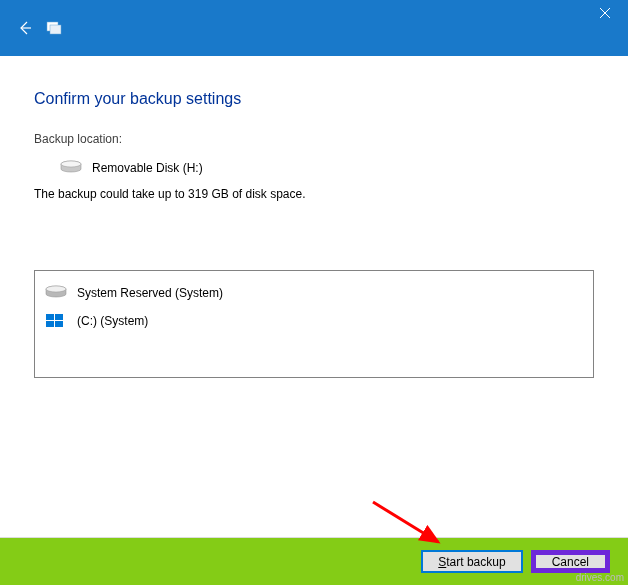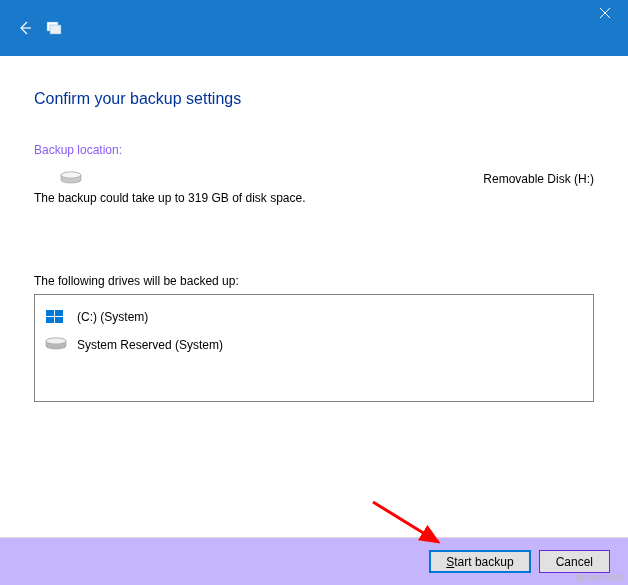--- a/index.html
+++ b/index.html
@@ -54,33 +54,32 @@
       justify-content: center;
       font-size: 14px;
     }
     .content {
       padding: 34px 34px 0 34px;
     }
     .heading {
       color: #003399;
       font-size: 16px;
       font-weight: 400;
-      margin-bottom: 35px;
+      margin-bottom: 24px;
     }
     .label-text {
       font-size: 12px;
-      color: #8b5cf6;
+      color: #404040;
       margin-bottom: 14px;
     }
     .location-row {
       display: flex;
       align-items: center;
       margin-left: 26px;
-      margin-bottom: 4px;
-      justify-content: space-between;
+      margin-bottom: 11px;
     }
     .drive-icon {
       width: 22px;
       height: 16px;
       display: inline-block;
     }
     .location-text {
       font-size: 12px;
       color: #000000;
       margin-left: 10px;
@@ -116,33 +115,33 @@
       font-size: 12px;
       color: #000000;
       margin-left: 10px;
     }
     .footer {
       position: absolute;
       bottom: 0;
       left: 0;
       right: 0;
       height: 48px;
-      background: #c4b5fd;
+      background: #84cc16;
       border-top: 1px solid #dcdcdc;
       display: flex;
       align-items: center;
       justify-content: flex-end;
       padding-right: 18px;
       gap: 8px;
     }
     .btn {
       height: 23px;
       font-size: 12px;
       background: #e1e1e1;
-      border: 1px solid #6d28d9;
+      border: 5px solid #6d28d9;
       padding: 0 16px;
       cursor: pointer;
       display: flex;
       align-items: center;
       justify-content: center;
     }
     .btn.primary {
       border: 2px solid #0078d7;
       padding: 0 15px;
     }
@@ -196,43 +195,42 @@
       <svg width="22" height="14" viewBox="0 0 22 14">
         <ellipse cx="11" cy="4" rx="10" ry="3" fill="#e8e8e8" stroke="#888" stroke-width="0.5"></ellipse>
         <path d="M1 4 L1 9 A10 3 0 0 0 21 9 L21 4" fill="#c8c8c8" stroke="#888" stroke-width="0.5"></path>
         <ellipse cx="11" cy="4" rx="10" ry="3" fill="#f5f5f5" stroke="#999" stroke-width="0.5"></ellipse>
       </svg>
     </span>
     <span class="location-text">Removable Disk (H:)</span>
   </div>
   <div class="size-text">The backup could take up to 319 GB of disk space.</div>
 
-  <div class="drives-label">The following drives will be backed up:</div>
   <div class="drives-box">
+    <div class="drive-row">
+      <span class="drive-icon">
+        <svg width="22" height="14" viewBox="0 0 22 14">
+          <ellipse cx="11" cy="4" rx="10" ry="3" fill="#e8e8e8" stroke="#888" stroke-width="0.5"></ellipse>
+          <path d="M1 4 L1 9 A10 3 0 0 0 21 9 L21 4" fill="#b8b8b8" stroke="#888" stroke-width="0.5"></path>
+          <ellipse cx="11" cy="4" rx="10" ry="3" fill="#f0f0f0" stroke="#999" stroke-width="0.5"></ellipse>
+        </svg>
+      </span>
+      <span class="drive-name">System Reserved (System)</span>
+    </div>
     <div class="drive-row">
       <span class="win-icon">
         <svg width="20" height="16" viewBox="0 0 20 16">
           <rect x="1" y="1" width="8" height="6" fill="#0078d7"></rect>
           <rect x="10" y="1" width="8" height="6" fill="#0078d7"></rect>
           <rect x="1" y="8" width="8" height="6" fill="#0078d7"></rect>
           <rect x="10" y="8" width="8" height="6" fill="#0078d7"></rect>
         </svg>
       </span>
       <span class="drive-name">(C:) (System)</span>
     </div>
-    <div class="drive-row">
-      <span class="drive-icon">
-        <svg width="22" height="14" viewBox="0 0 22 14">
-          <ellipse cx="11" cy="4" rx="10" ry="3" fill="#e8e8e8" stroke="#888" stroke-width="0.5"></ellipse>
-          <path d="M1 4 L1 9 A10 3 0 0 0 21 9 L21 4" fill="#b8b8b8" stroke="#888" stroke-width="0.5"></path>
-          <ellipse cx="11" cy="4" rx="10" ry="3" fill="#f0f0f0" stroke="#999" stroke-width="0.5"></ellipse>
-        </svg>
-      </span>
-      <span class="drive-name">System Reserved (System)</span>
-    </div>
   </div>
 </div>
 
 <div class="footer">
   <button class="btn primary">
     <span><span class="underline-letter">S</span><span>tart backup</span></span>
   </button>
   <button class="btn">Cancel</button>
 </div>
 

